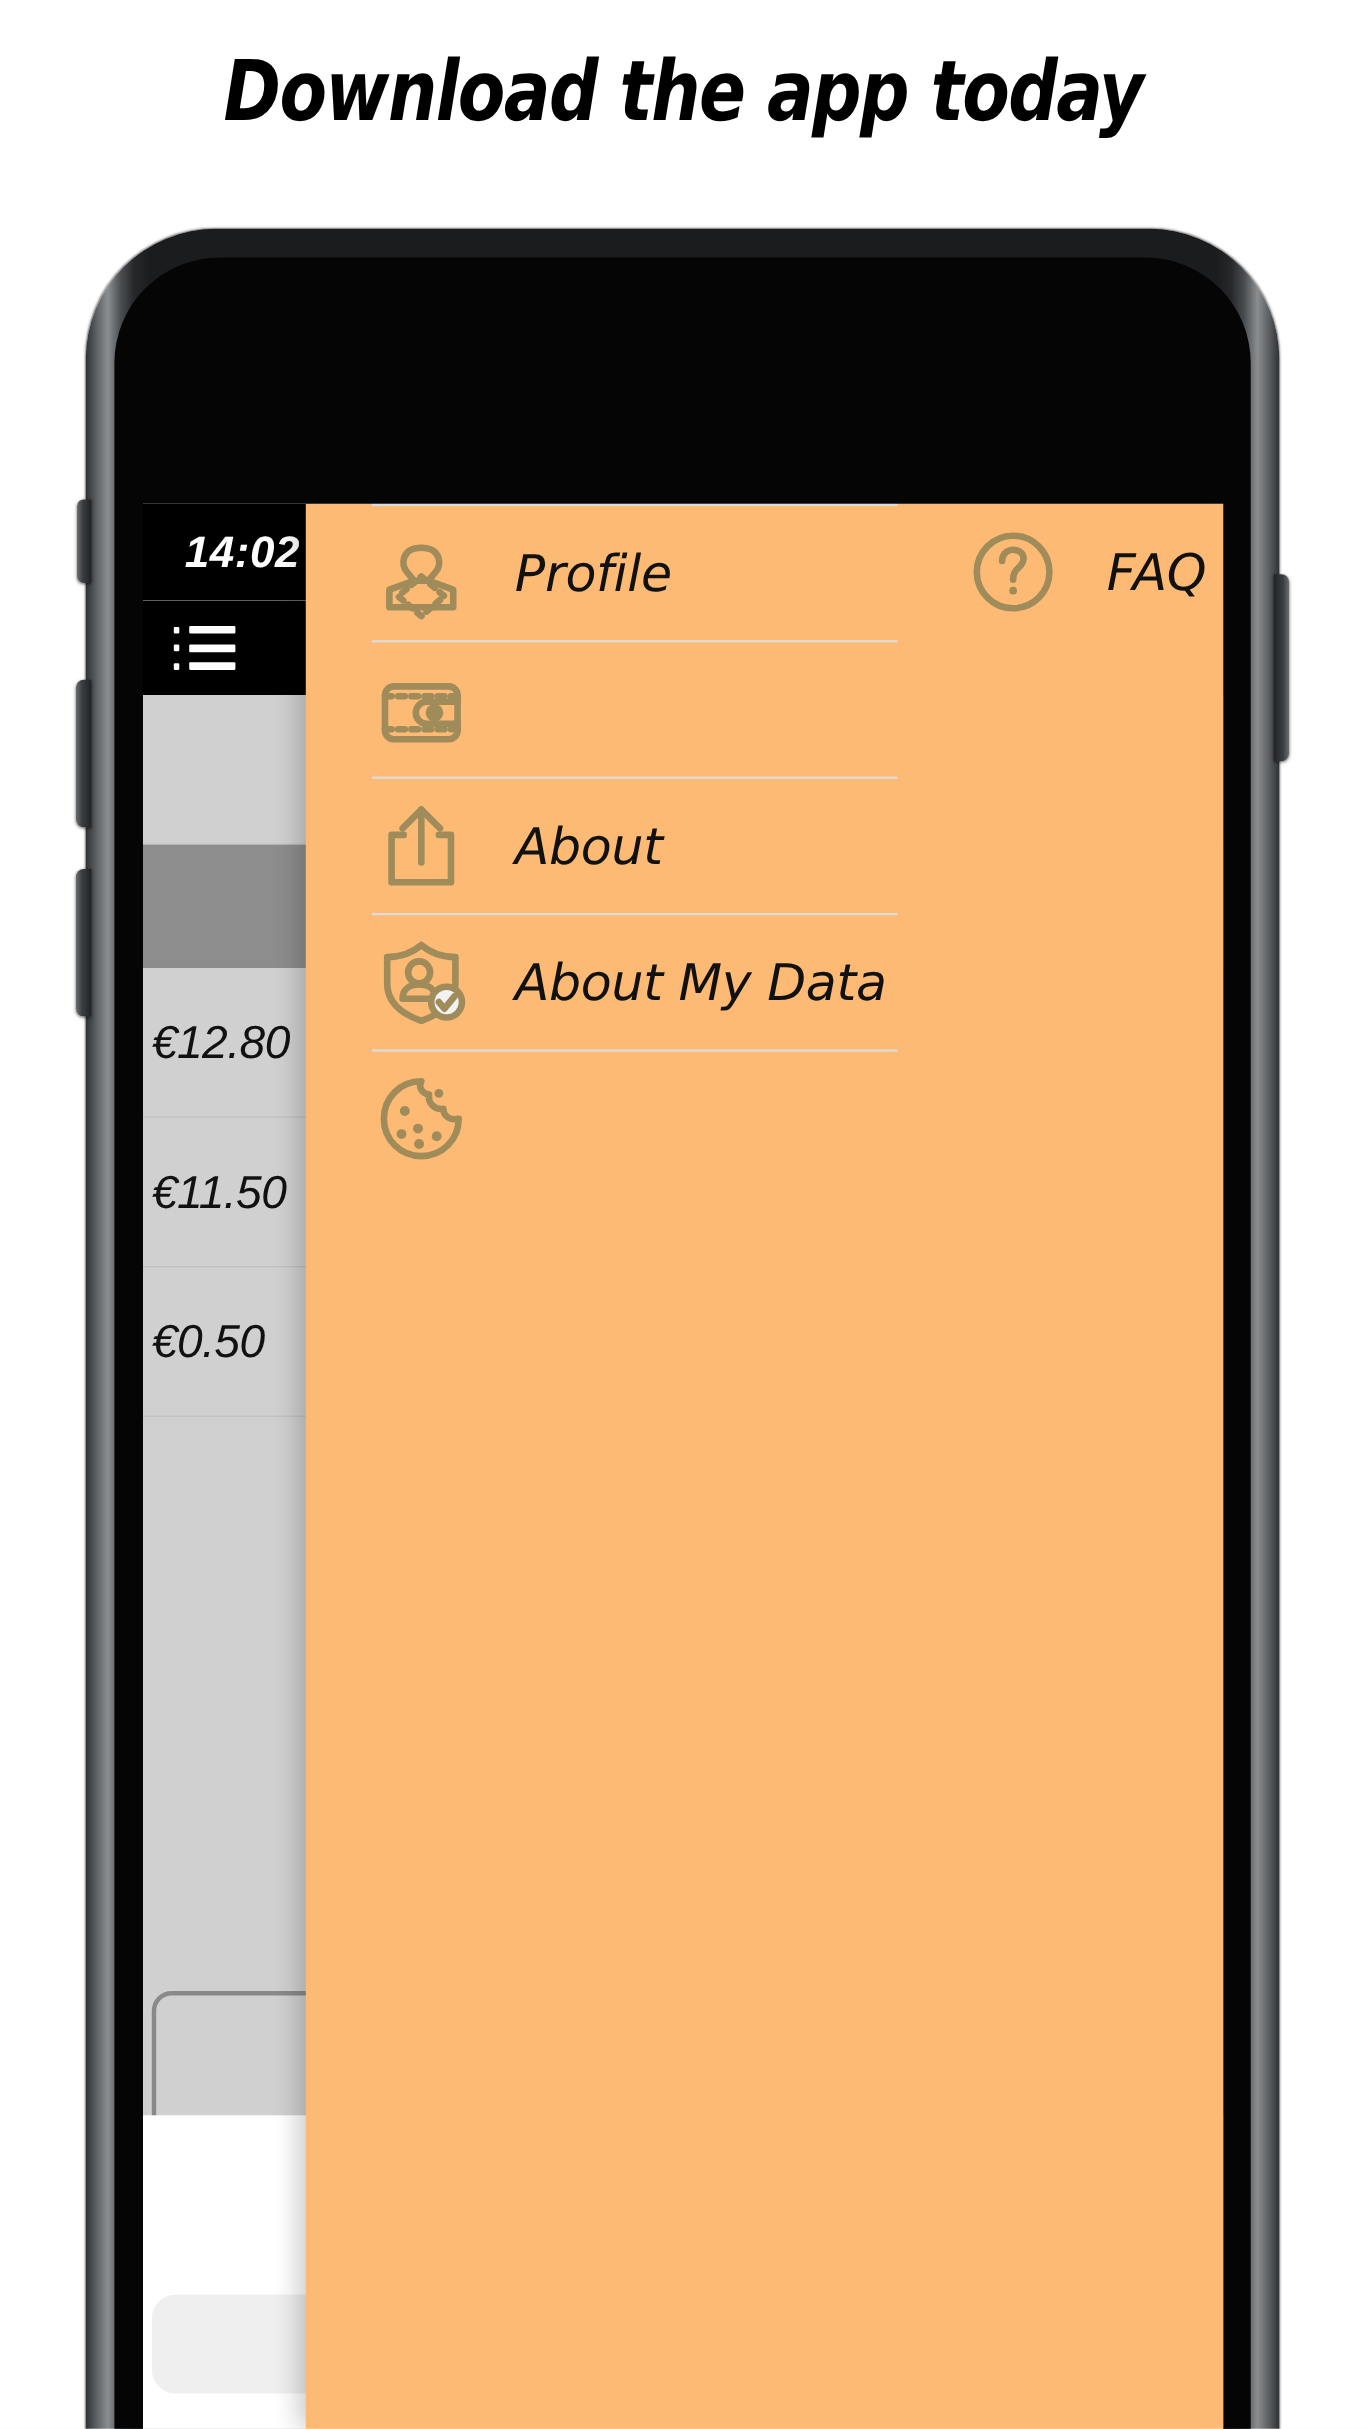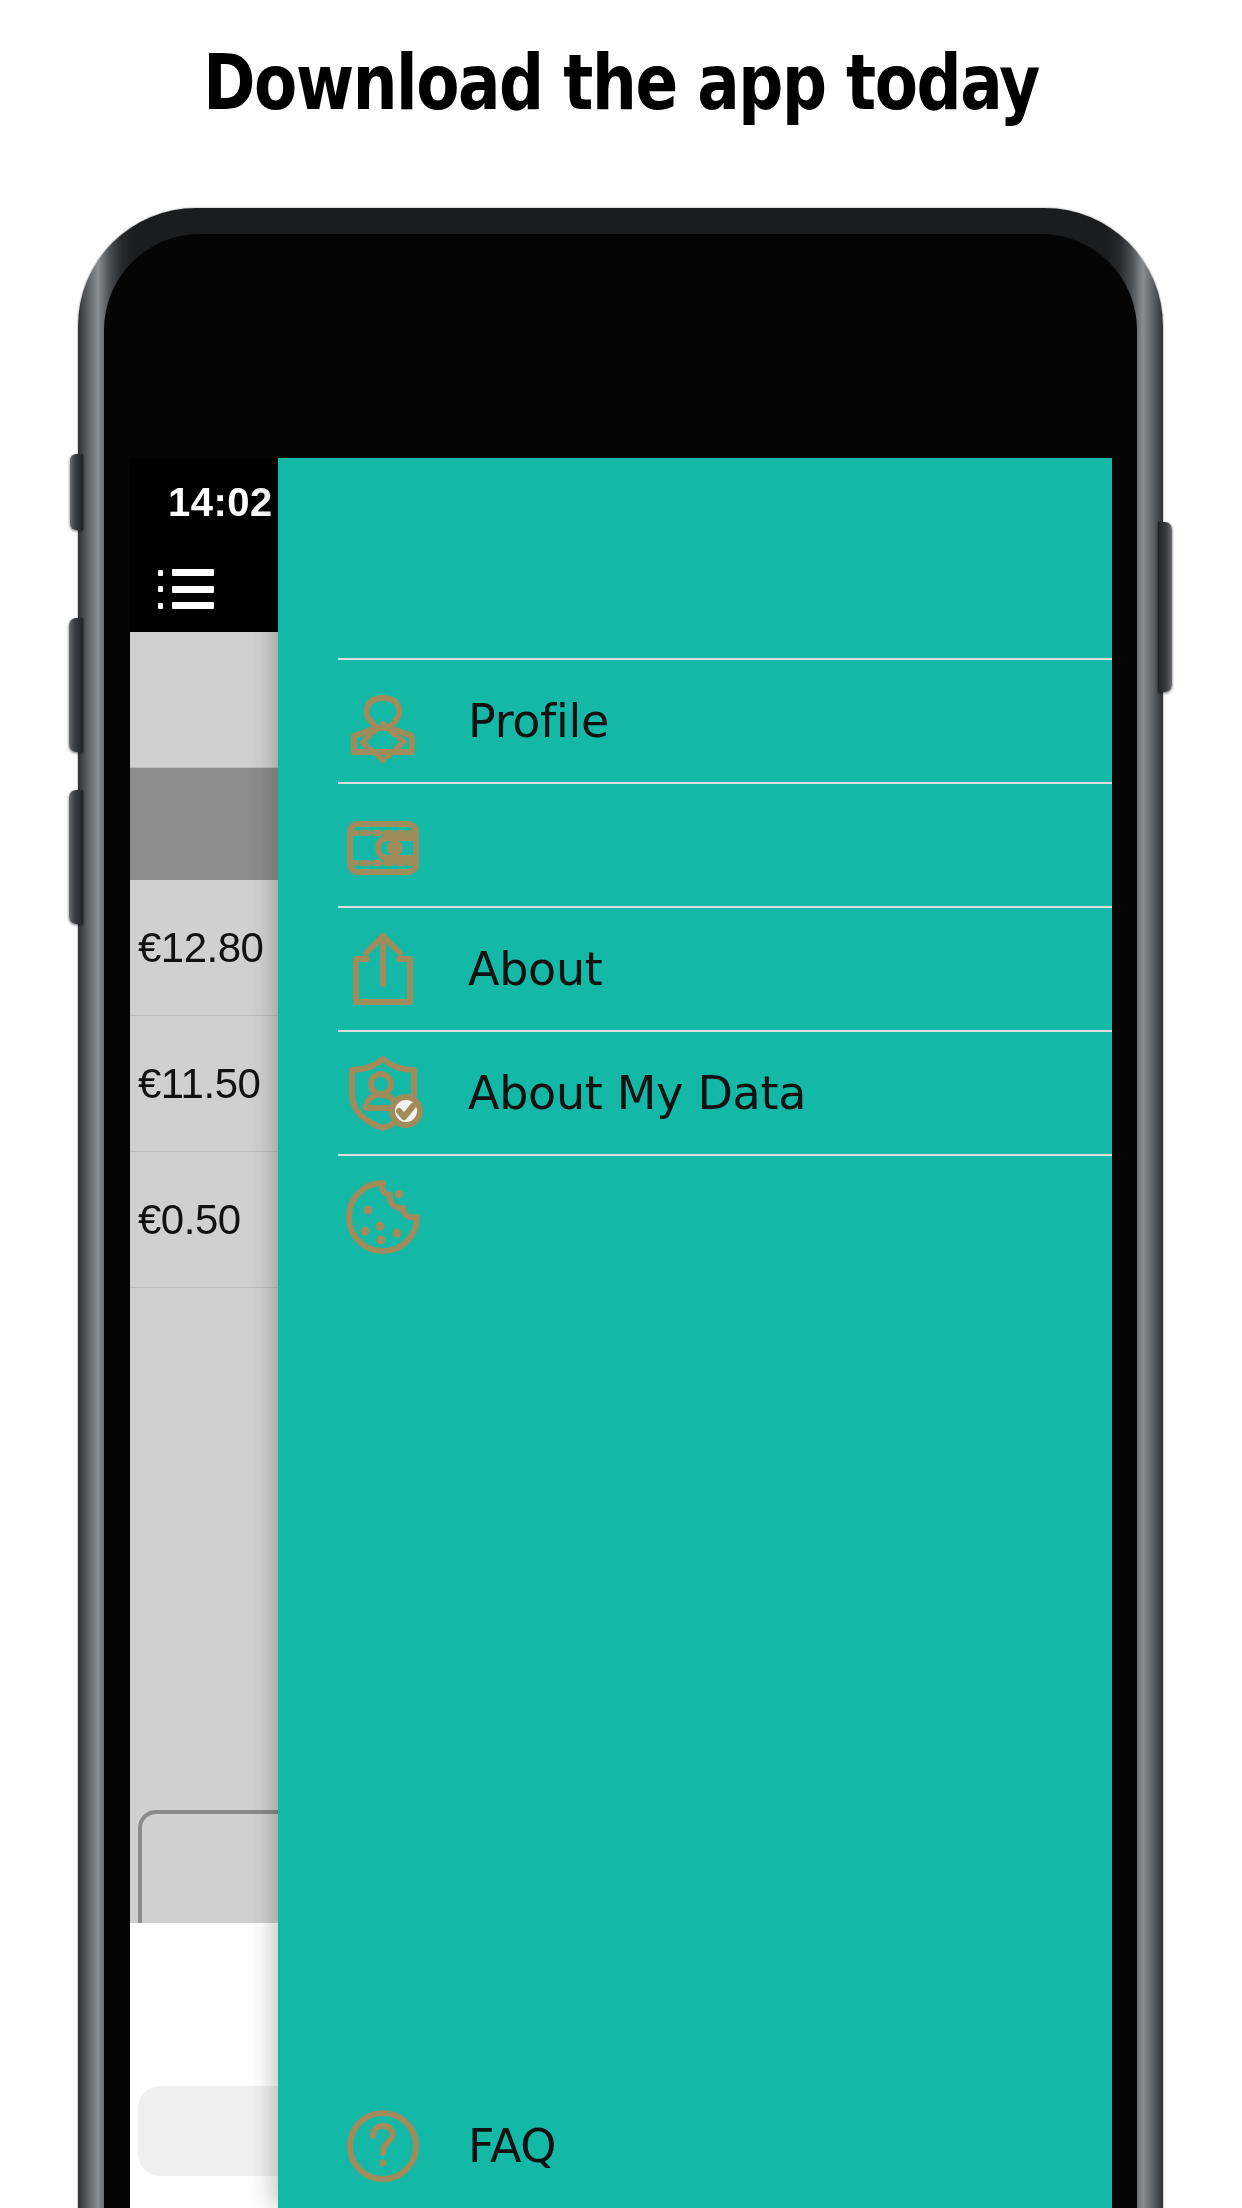--- a/index.html
+++ b/index.html
@@ -10,20 +10,21 @@
     background: #ffffff;
     font-family: "Liberation Sans", sans-serif;
     overflow: hidden;
   }
 
   .page {
     position: relative;
     width: 1242px;
     height: 2208px;
     background: #ffffff;
+    font-style: italic;
   }
 
   
   .headline {
     position: absolute;
     top: 38px;
     left: 0;
     width: 1242px;
     text-align: center;
     font-family: "DejaVu Sans Condensed", "Liberation Sans Narrow", "Liberation Sans", sans-serif;
@@ -224,24 +225,23 @@
     background: #efefef;
     border-radius: 22px;
   }
 
   
   .drawer {
     position: absolute;
     left: 148px; top: 0;
     width: 834px;
     height: 1750px;
-    background: #14b8a6;
+    background: #fdba74;
     box-shadow: -6px 0 22px rgba(0,0,0,0.22);
     display: flex;
-    flex-direction: column;
   }
   .drawer-top-gap { height: 200px; flex: none; }
 
   .menu {
     padding: 0 0 0 60px;
     flex: none;
   }
   .menu-item {
     display: flex;
     align-items: center;

